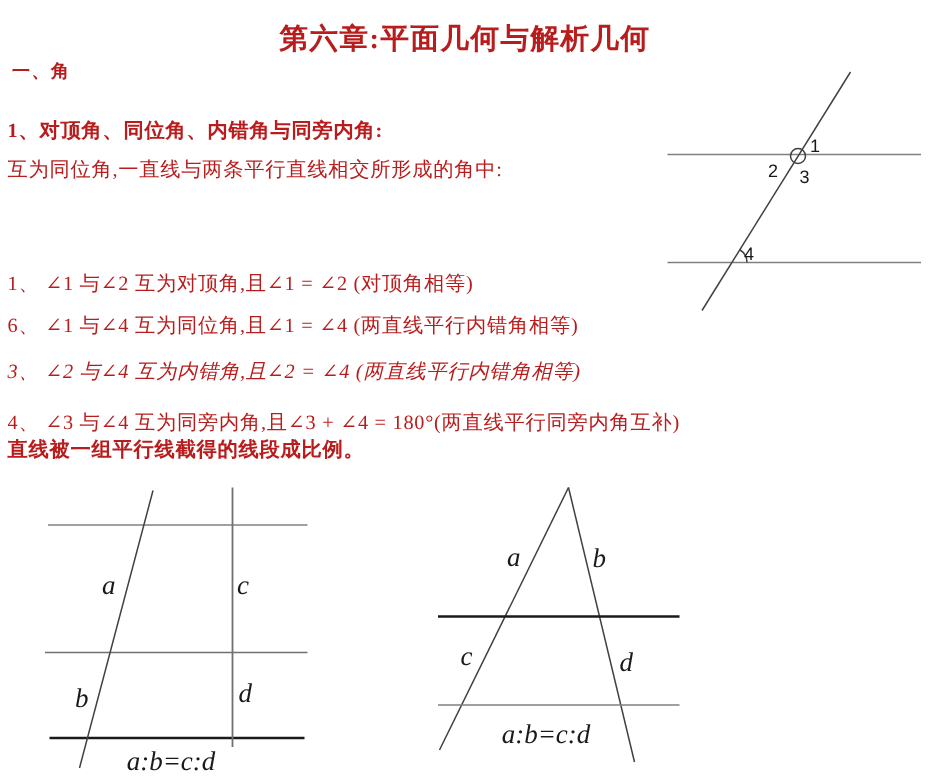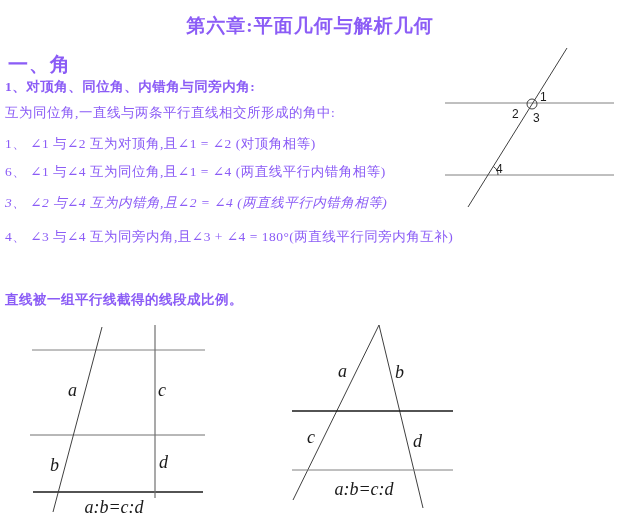--- a/index.html
+++ b/index.html
@@ -6,52 +6,52 @@
     margin: 0;
     padding: 0;
     background: #ffffff;
   }
   .page {
     position: relative;
     width: 614px;
     height: 522px;
     background: #ffffff;
     font-family: "Liberation Serif", "DejaVu Serif", serif;
-    color: #8b5cf6;
+    color: #b91c1c;
     overflow: hidden;
   }
   .abs { position: absolute; white-space: nowrap; }
   .doc-title {
     top: 13px;
     left: 0;
     width: 620px;
     text-align: center;
     font-size: 19px;
     font-weight: bold;
     letter-spacing: 1px;
   }
   .sec-heading {
-    top: 51px;
+    top: 39px;
     left: 8px;
-    font-size: 20px;
+    font-size: 12px;
     font-weight: bold;
     letter-spacing: 1px;
   }
   .sub-heading {
     left: 5px;
     font-size: 13.5px;
     font-weight: bold;
     letter-spacing: 0.5px;
   }
   .body-text {
     left: 5px;
     font-size: 13.5px;
     letter-spacing: 0.5px;
   }
-  .item { left: 5px; font-size: 13.5px; letter-spacing: 0.5px; }
+  .item { left: 5px; font-size: 13.5px; letter-spacing: 0.5px; margin-top: 45px; }
   svg text.num-label {
     font-family: "Liberation Sans", "DejaVu Sans", sans-serif;
     font-size: 12px;
     fill: #1a1a1a;
   }
   svg text.var-label {
     font-family: "Liberation Serif", "DejaVu Serif", serif;
     font-style: italic;
     font-size: 18px;
     fill: #1a1a1a;

